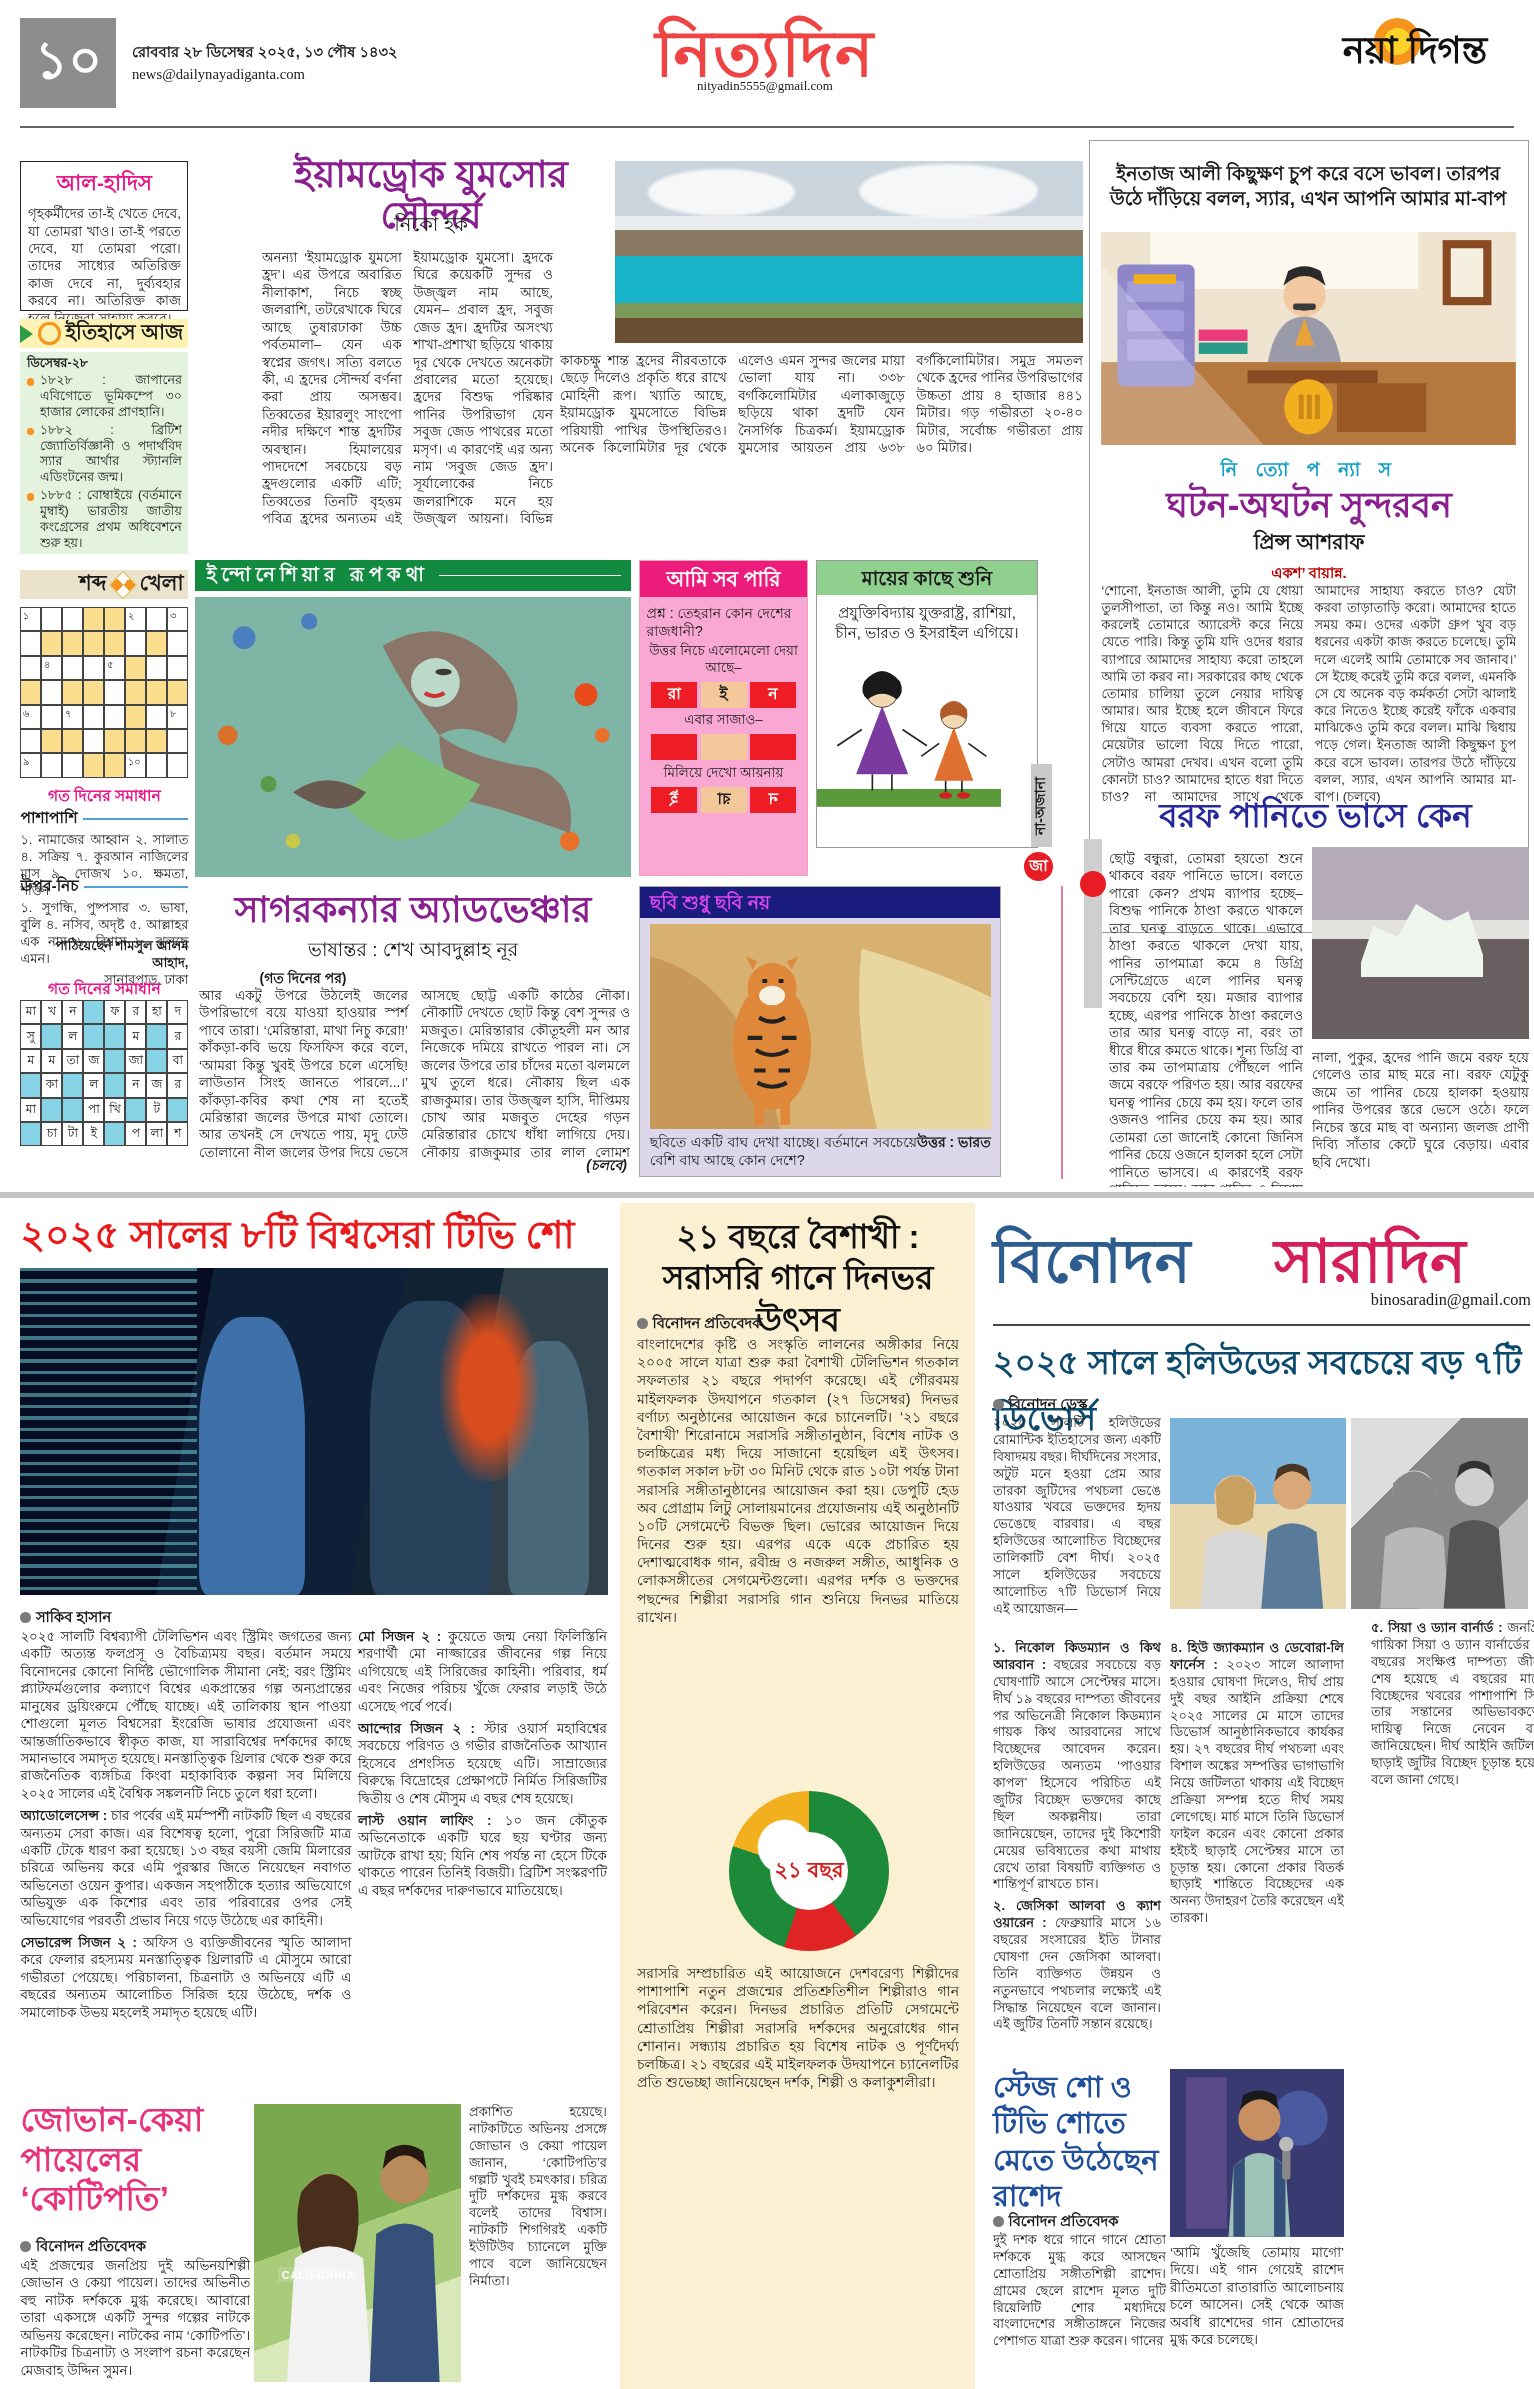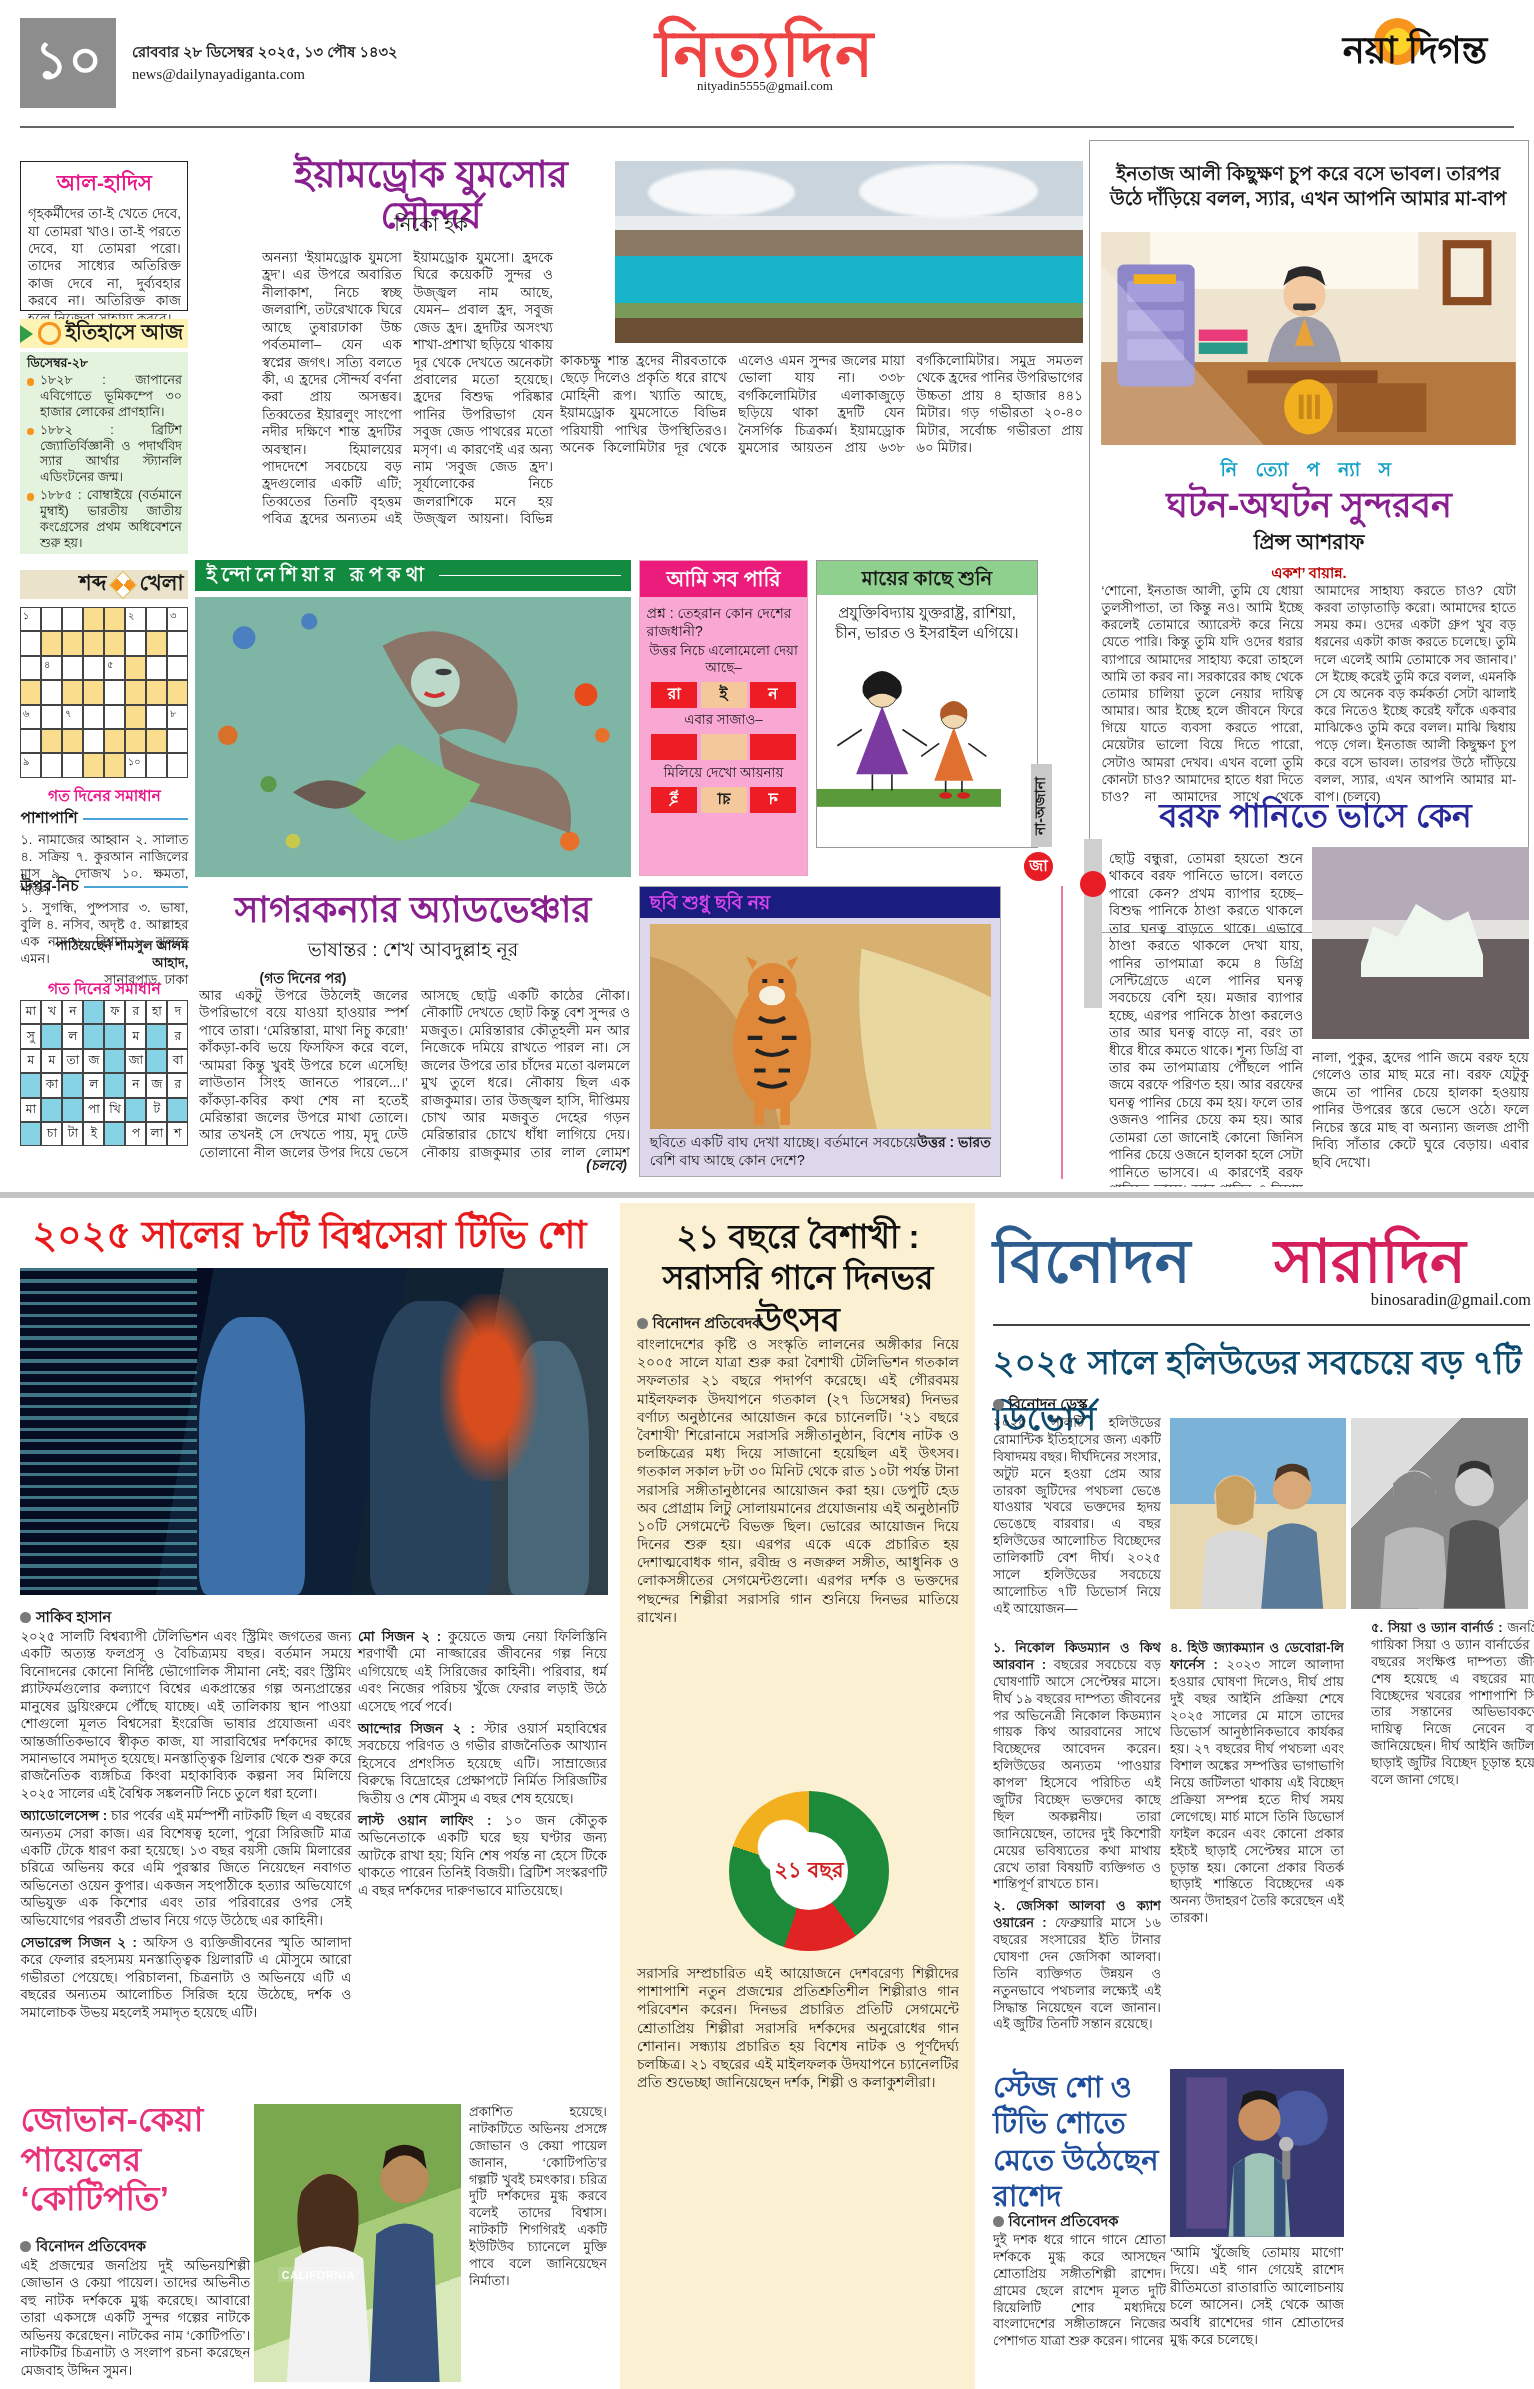--- a/index.html
+++ b/index.html
@@ -103,21 +103,21 @@
   
   .icetitle{left:1103px;top:790px;width:425px;text-align:center;color:#28289a;font-size:33px;font-weight:bold;}
   .icestrip{left:1084px;top:839px;width:18px;height:169px;background:#cfcfcf;}
   .icecirc{left:1080px;top:871px;width:26px;height:26px;border-radius:50%;background:#e81c24;}
   .icephoto{left:1312px;top:847px;width:217px;height:192px;background:linear-gradient(#b4aab8 0 38%,#e4e2de 38% 48%,#6a5f60 48% 100%);}
   .berg{position:absolute;left:49px;top:57px;width:122px;height:73px;background:#eef6ee;clip-path:polygon(0 80%,10% 30%,30% 45%,45% 0,70% 25%,88% 10%,100% 70%,100% 100%,0 100%);}
   .iceb1{left:1109px;top:850px;width:194px;height:337px;font-size:13.4px;}
   .iceb2{left:1312px;top:1049px;width:217px;height:137px;font-size:13.4px;}
   .divider{left:0;top:1192px;width:1535px;height:5.7px;background:#c3c3c3;}
   
-  .tvtitle{left:20.4px;top:1205px;width:588px;color:#e81a1c;font-size:38px;font-weight:bold;margin-left:12px;}
+  .tvtitle{left:20.4px;top:1205px;width:588px;color:#e81a1c;font-size:38px;font-weight:bold;}
   .tvphoto{left:20.4px;top:1268px;width:588px;height:327px;background:
      linear-gradient(100deg,#060d22 0 30%,#0d2038 30% 60%,#123 60% 75%,#30404a 75% 100%);}
   .streaks{position:absolute;left:0;top:0;width:30%;height:100%;background:repeating-linear-gradient(180deg,rgba(120,220,230,.5) 0 3.3px,rgba(0,0,0,0) 3.3px 11.4px);}
   .fig{position:absolute;border-radius:40% 40% 8% 8%;}
   .orangeblob{position:absolute;right:12%;top:8%;width:98px;height:187px;background:radial-gradient(ellipse,#d84d1e 0 40%,rgba(216,77,30,0) 75%);}
   .rep{font-size:14.7px;font-weight:bold;display:flex;align-items:center;gap:4.9px;}
   .rep::before{content:"";width:10.6px;height:10.6px;border-radius:50%;background:#7a7a7a;}
   .tvby{left:20.4px;top:1605px;width:326px;}
   .tvc1{left:20.4px;top:1628px;width:331px;height:458px;font-size:13.4px;}
   .tvc2{left:358px;top:1628px;width:249px;height:759px;font-size:13.4px;}

